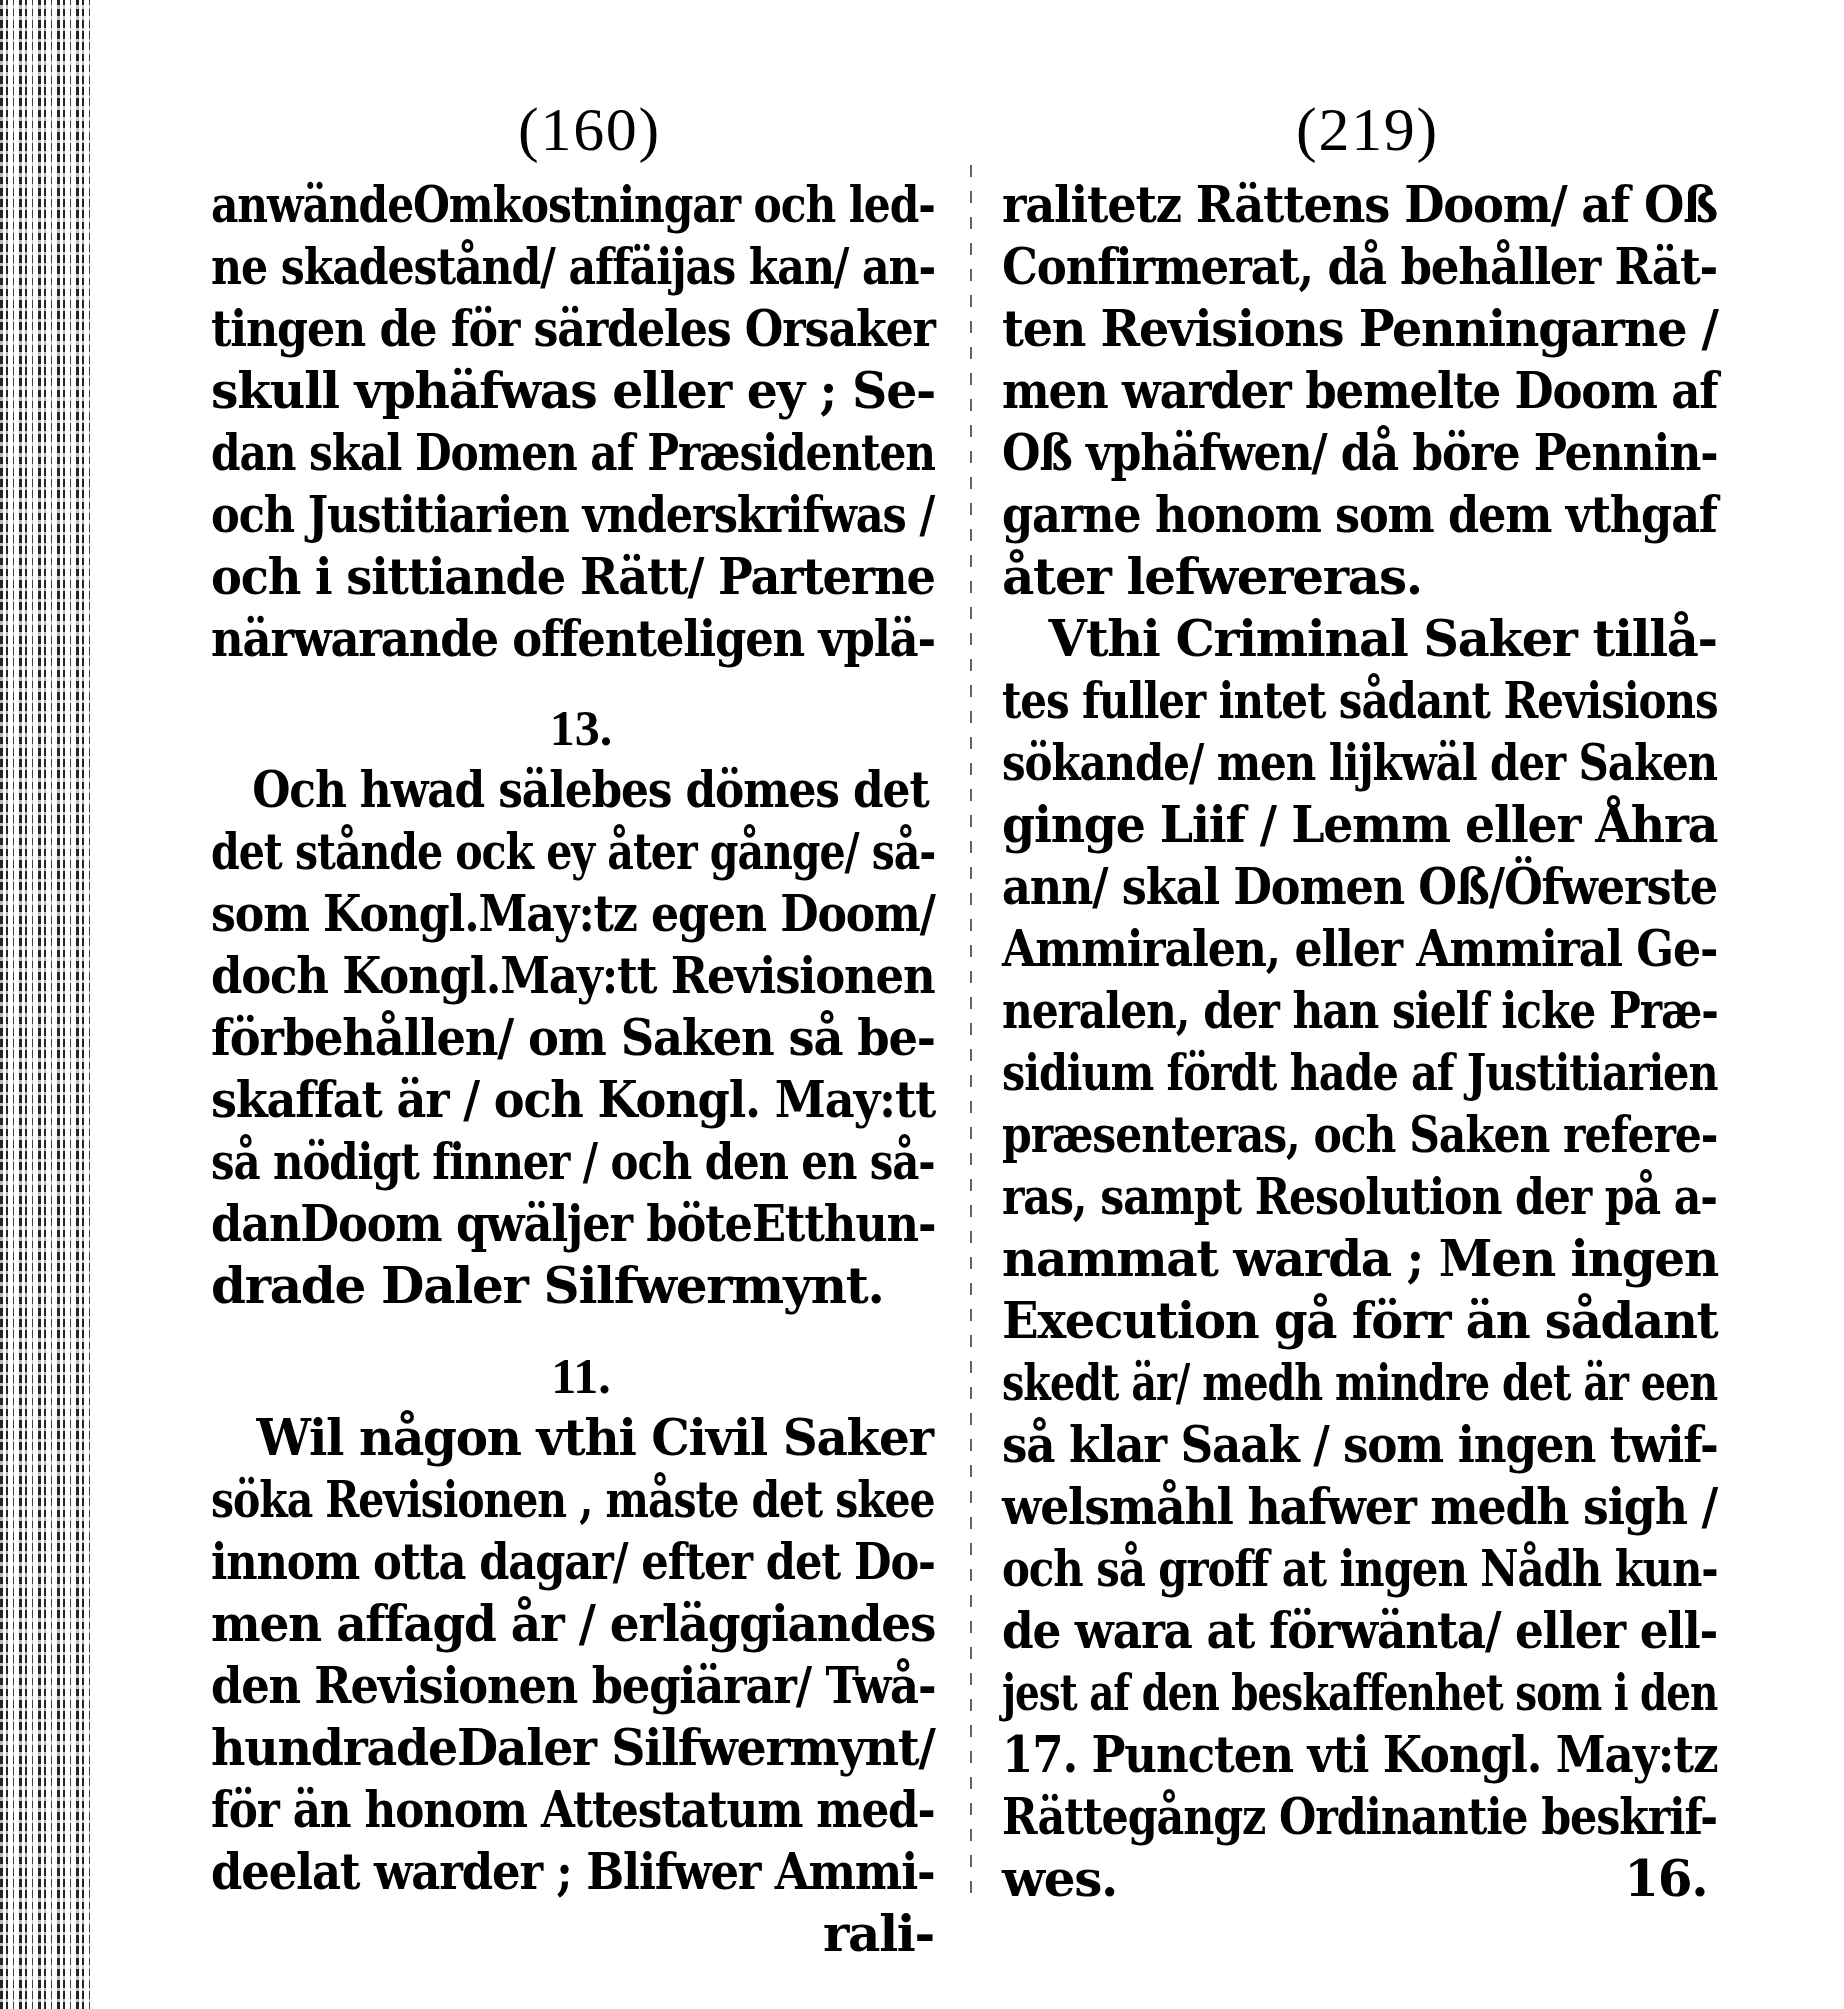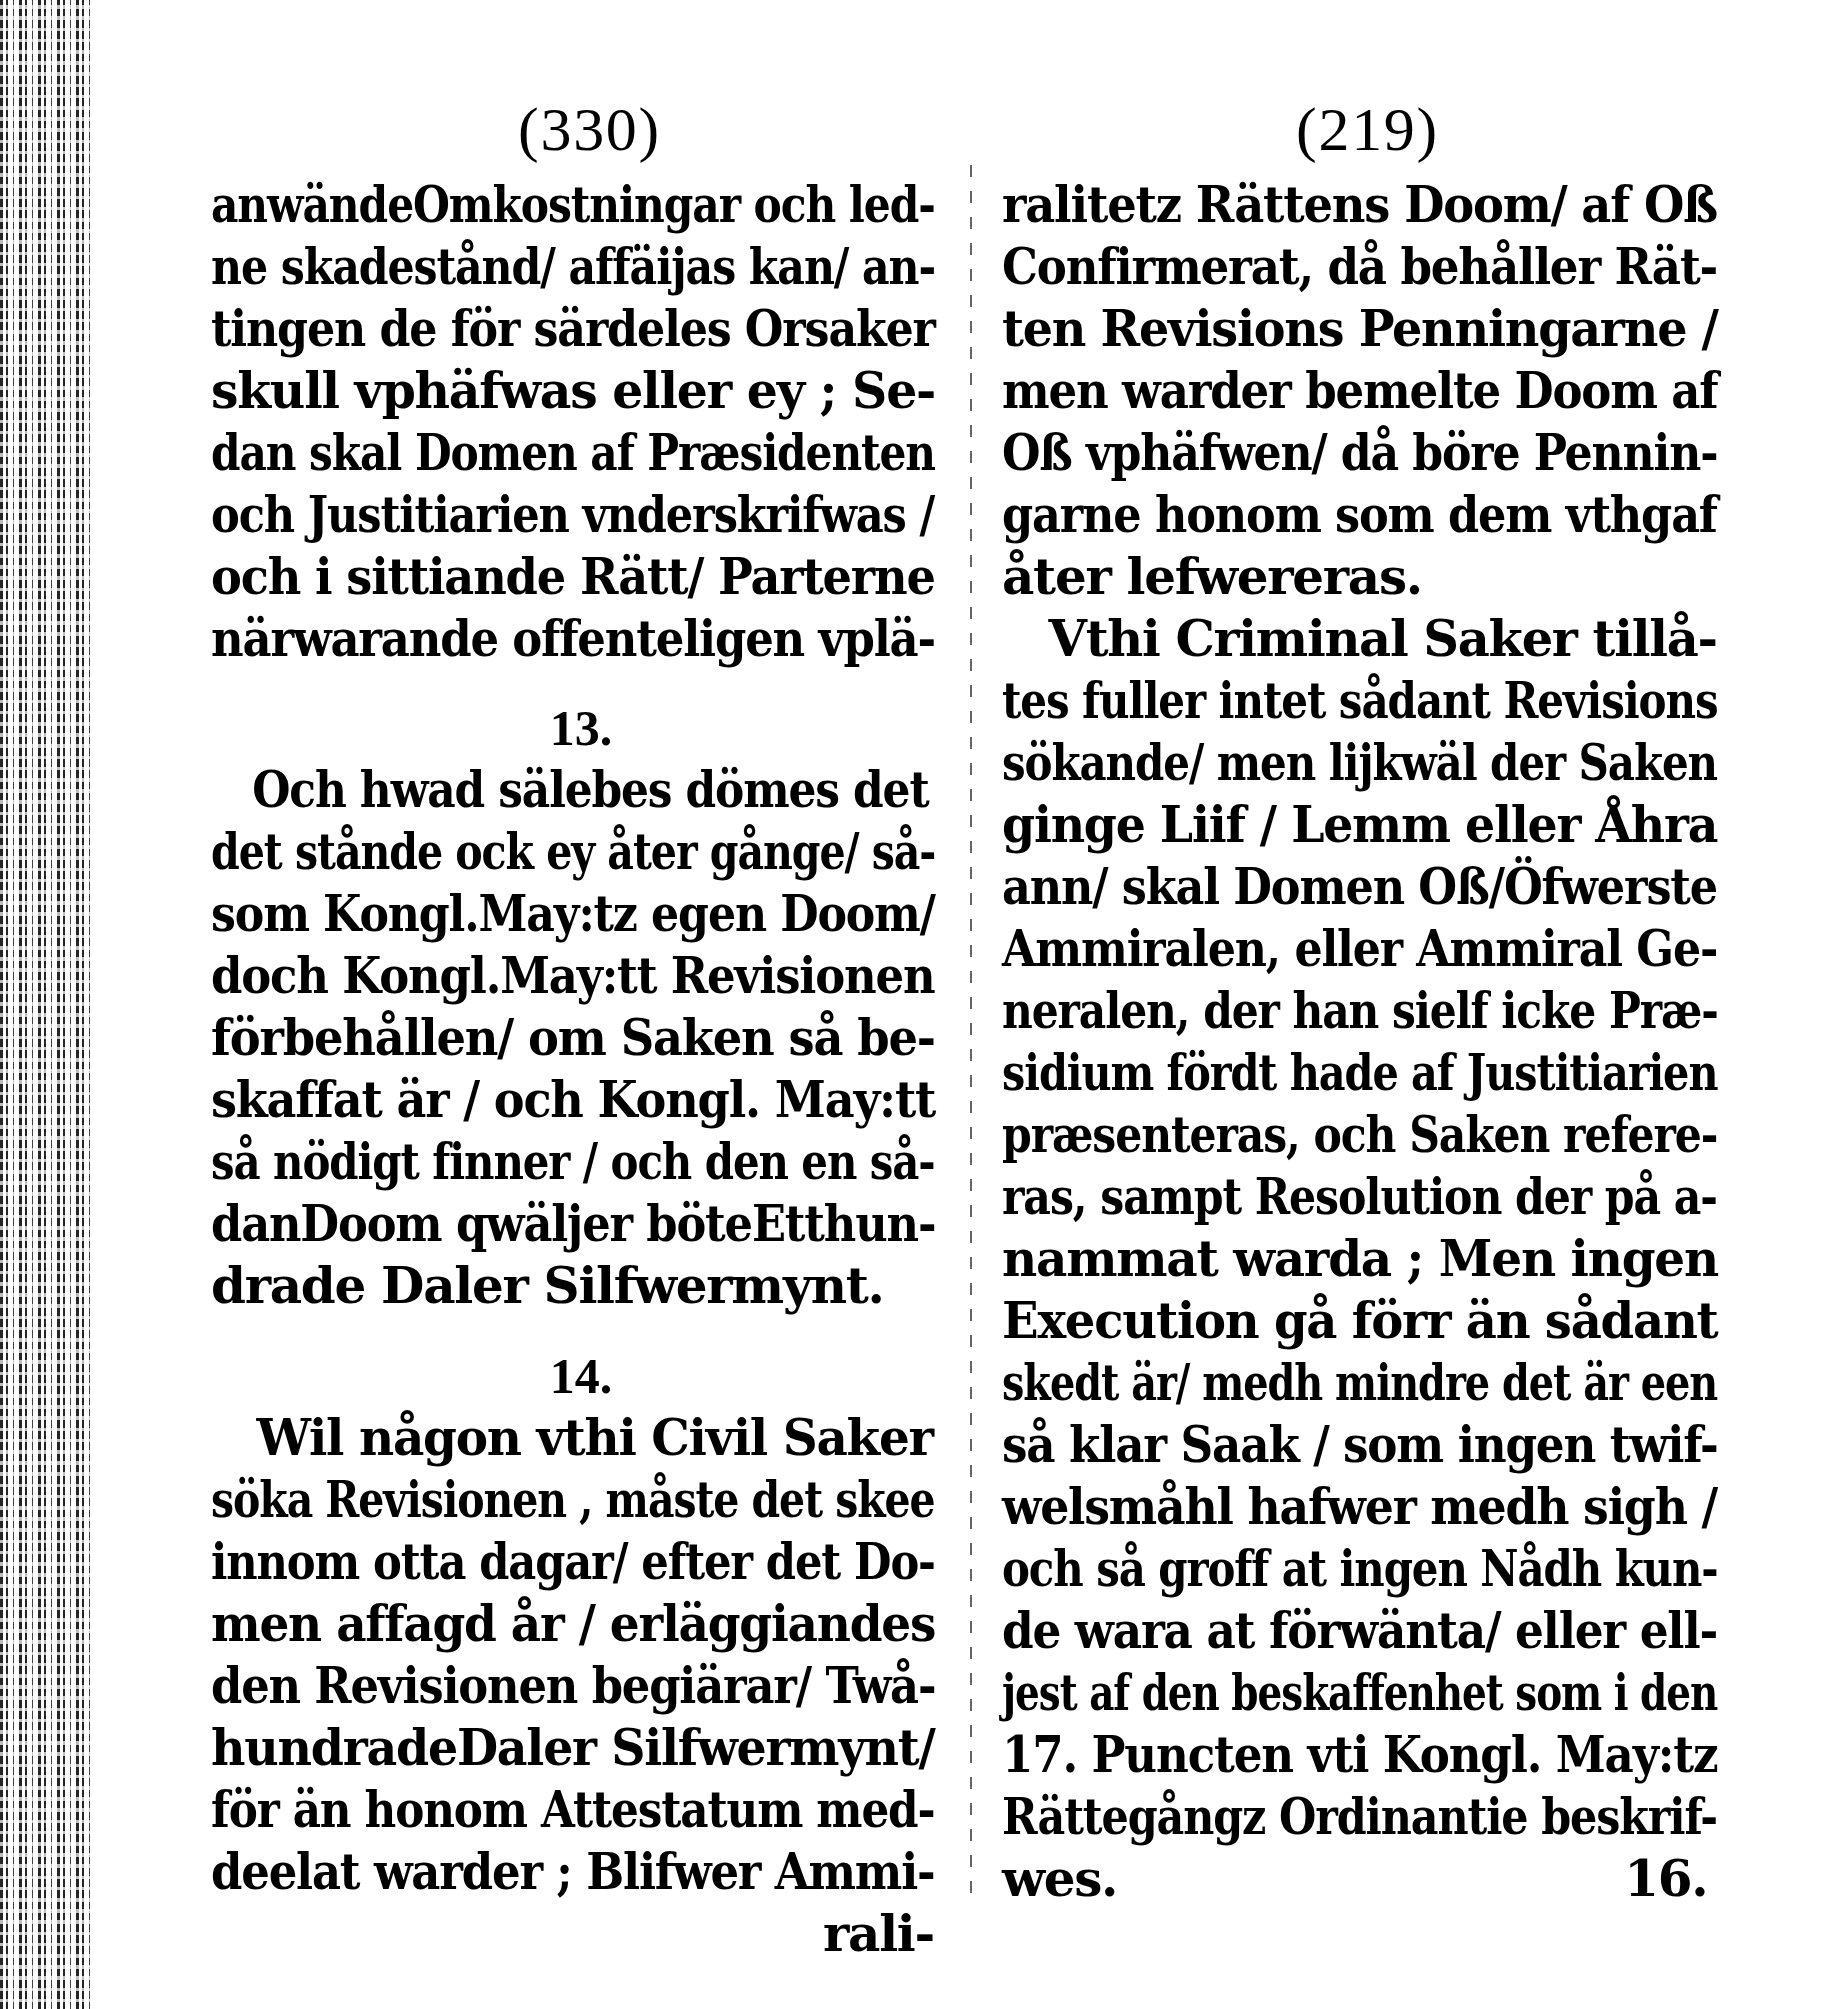--- a/index.html
+++ b/index.html
@@ -92,21 +92,21 @@
   .page.left .section-number { padding-left: 17px; margin-top: 12px; }
   .spacer { height: 15.5px; }
 </style>
 </head>
 <body>
 
 <div class="binding-edge"></div>
 <div class="gutter-line"></div>
 
 <div class="page left">
-  <div class="page-number">(330)</div>
+  <div class="page-number">(160)</div>
 
   <div>
     <div class="line" style="transform: scaleX(0.848); width: 852px; text-align-last: left;">anwändeOmkostningar och led-</div>
     <div class="line" style="transform: scaleX(0.854); width: 847px; text-align-last: left;">ne skadestånd/ affäijas kan/ an-</div>
     <div class="line" style="transform: scaleX(0.887); width: 815px; text-align-last: left;">tingen de för särdeles Orsaker</div>
     <div class="line" style="transform: scaleX(0.978); width: 739px; text-align-last: left;">skull vphäfwas eller ey ; Se-</div>
     <div class="line" style="transform: scaleX(0.846); width: 854px; text-align-last: left;">dan skal Domen af Præsidenten</div>
     <div class="line" style="transform: scaleX(0.862); width: 838px; text-align-last: left;">och Justitiarien vnderskrifwas /</div>
     <div class="line" style="transform: scaleX(0.926); width: 780px; text-align-last: left;">och i sittiande Rätt/ Parterne</div>
     <div class="line" style="transform: scaleX(0.898); width: 804px; text-align-last: left;">närwarande offenteligen vplä-</div>
@@ -121,21 +121,21 @@
     <div class="line" style="transform: scaleX(0.899); width: 804px; text-align-last: left;">doch Kongl.May:tt Revisionen</div>
     <div class="line" style="transform: scaleX(0.928); width: 779px; text-align-last: left;">förbehållen/ om Saken så be-</div>
     <div class="line" style="transform: scaleX(0.924); width: 782px; text-align-last: left;">skaffat är / och Kongl. May:tt</div>
     <div class="line" style="transform: scaleX(0.838); width: 862px; text-align-last: left;">så nödigt finner / och den en så-</div>
     <div class="line" style="transform: scaleX(0.895); width: 808px; text-align-last: left;">danDoom qwäljer böteEtthun-</div>
     <div class="line last">drade Daler Silfwermynt.</div>
   </div>
 
   <div class="spacer"></div>
   <div>
-    <div class="section-number">14.</div>
+    <div class="section-number">11.</div>
     <div class="line indent" style="transform: scaleX(0.97); width: 696px; text-align-last: left;">Wil någon vthi Civil Saker</div>
     <div class="line" style="transform: scaleX(0.82); width: 881px; text-align-last: left;">söka Revisionen , måste det skee</div>
     <div class="line" style="transform: scaleX(0.864); width: 836px; text-align-last: left;">innom otta dagar/ efter det Do-</div>
     <div class="line" style="transform: scaleX(0.939); width: 770px; text-align-last: left;">men affagd år / erläggiandes</div>
     <div class="line" style="transform: scaleX(0.896); width: 807px; text-align-last: left;">den Revisionen begiärar/ Twå-</div>
     <div class="line" style="transform: scaleX(0.949); width: 761px; text-align-last: left;">hundradeDaler Silfwermynt/</div>
     <div class="line" style="transform: scaleX(0.874); width: 827px; text-align-last: left;">för än honom Attestatum med-</div>
     <div class="line" style="transform: scaleX(0.898); width: 804px; text-align-last: left;">deelat warder ; Blifwer Ammi-</div>
     <div class="line right-align">rali-</div>
   </div>

